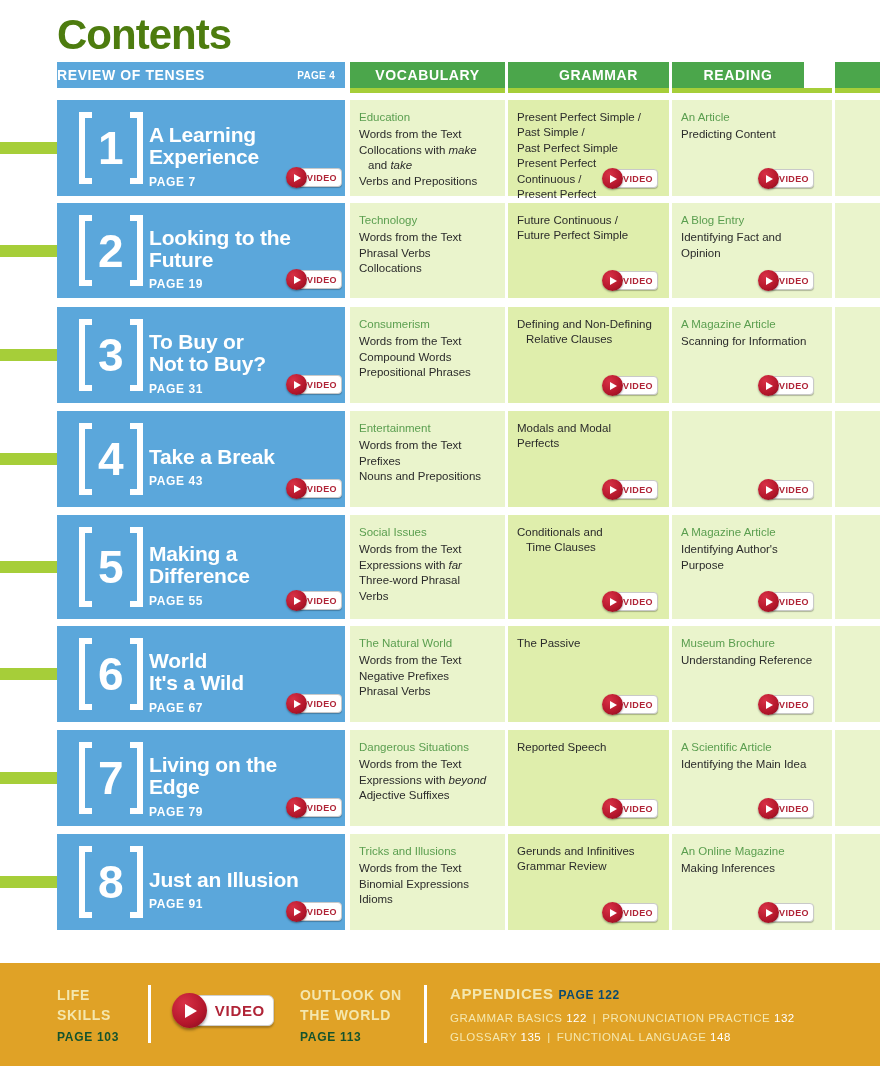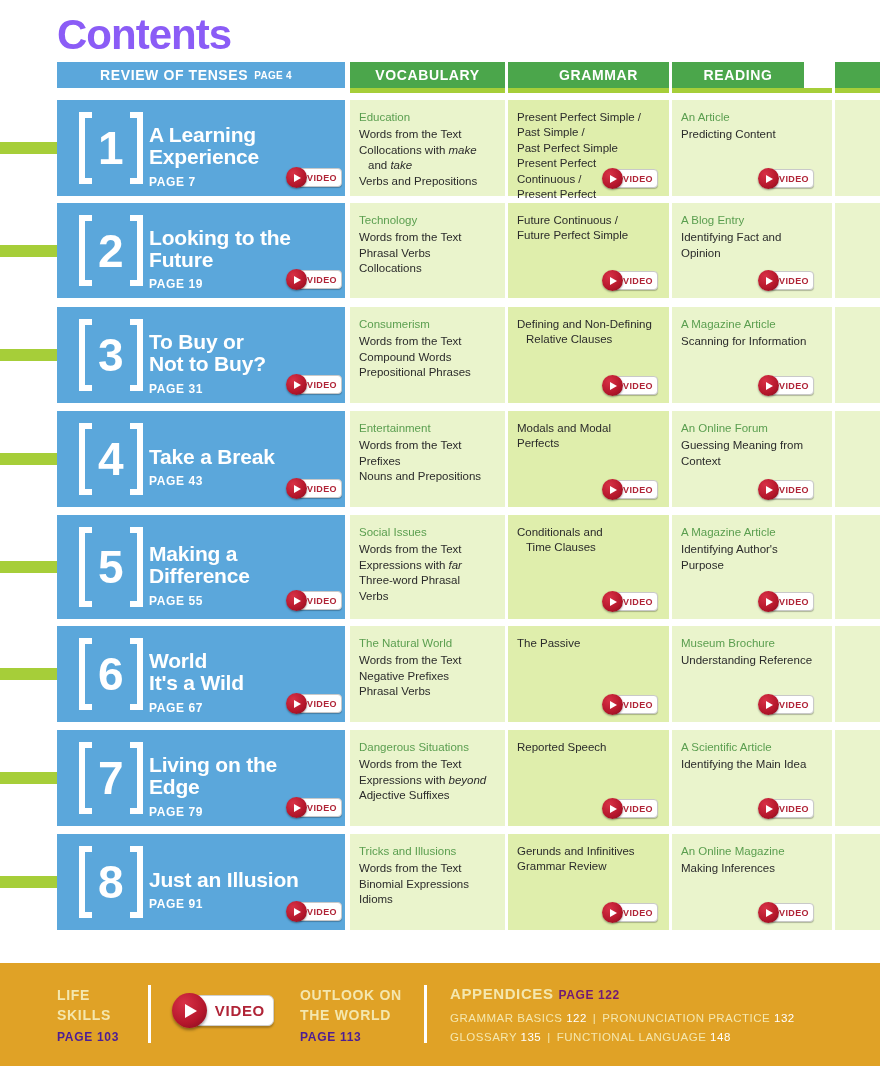--- a/index.html
+++ b/index.html
@@ -9,35 +9,35 @@
     font-family: "Liberation Sans", sans-serif;
     overflow: hidden;
   }
   .page { position: relative; width: 880px; height: 1066px; background:#fff; }
 
   
   .title {
     position: absolute; left: 57px; top: 11px;
     font-size: 42px; font-weight: bold;
     letter-spacing: -1px;
-    color: #8b5cf6;
+    color: #4d7c0f;
     font-family: "Liberation Sans", sans-serif;
   }
 
   
   .header-row { position: absolute; left: 0; top: 62px; width: 880px; height: 26px; }
   .hdr {
     position: absolute; top: 0; height: 26px;
     display: flex; align-items: center; justify-content: center;
     color: #ffffff; font-weight: bold; font-size: 14px;
     letter-spacing: 0.6px;
   }
   .hdr-review {
     left: 57px; width: 288px; background: #5ba7db;
-    justify-content: center; padding-right: 10px;
+    justify-content: space-between; padding-right: 10px;
   }
   .hdr-review .pg { font-size: 10px; font-weight: bold; margin-left: 6px; letter-spacing: 0.3px; }
   .hdr-green { background: #4ba64b; }
   .hdr-vocab { left: 350px; width: 155px; }
   .hdr-gram  { left: 508px; width: 161px; padding-left: 20px; }
   .hdr-read  { left: 672px; width: 132px; }
   .hdr-extra { left: 835px; width: 45px; }
 
   
   .hdr-underline {
@@ -151,21 +151,21 @@
     position: absolute; left: 0; top: 936px; width: 880px; height: 130px;
     background: #e0a226;
     margin-top: 27px;
   }
   .ft-block { position: absolute; color: #f6eabf; }
   .ft-life { left: 57px; top: 22px; }
   .ft-line {
     font-size: 14px; font-weight: bold; color: #f4e7ae;
     letter-spacing: 0.7px; line-height: 1.45;
   }
-  .ft-page { font-size: 12px; font-weight: bold; color: #4c1d95; letter-spacing: 0.7px; }
+  .ft-page { font-size: 12px; font-weight: bold; color: #14532d; letter-spacing: 0.7px; }
   .ft-divider {
     position: absolute; width: 3px; height: 58px; background: #ffffff; top: 22px;
   }
   .ft-div1 { left: 148px; }
   .ft-div2 { left: 424px; }
   .ft-video { position: absolute; left: 172px; top: 32px; }
   .fvb-plate {
     position: absolute; left: 22px; top: 0;
     width: 80px; height: 31px;
     background: #ffffff; border: 1px solid #cfcfcf; border-radius: 6px;
@@ -183,21 +183,21 @@
   }
   .fvb-tri {
     width: 0; height: 0; margin-left: 3px;
     border-left: 12px solid #ffffff;
     border-top: 7.5px solid transparent;
     border-bottom: 7.5px solid transparent;
   }
   .ft-outlook { left: 300px; top: 22px; }
   .ft-app { left: 450px; top: 22px; }
   .ft-app-title { font-size: 15px; font-weight: bold; color: #f4e7ae; letter-spacing: 0.6px; }
-  .ft-app-title .pg { font-size: 12px; color: #701a75; margin-left: 5px; }
+  .ft-app-title .pg { font-size: 12px; color: #0c4a6e; margin-left: 5px; }
   .ft-app-sub {
     font-size: 11.5px; font-weight: normal; color: #f4e7ae;
     letter-spacing: 0.5px; line-height: 1.65; margin-top: 7px;
   }
   .ft-app-sub .num { color: #ffffff; }
   .ft-app-sub .sep { color: #f4e7ae; margin: 0 6px; }
 </style>
 </head>
 <body>
 
@@ -442,25 +442,20 @@
           <div class="video-badge" style="left:94px;top:69px">
             <div class="vb-plate">
               <span class="vb-label">VIDEO</span>
             </div>
             <div class="vb-circle">
               <div class="vb-tri"></div>
             </div>
           </div>
         </div>
         <div class="read-cell">
-          <div class="col-inner">
-            <div class="col-topic">An Online Forum</div>
-            <div class="col-line">Guessing Meaning from</div>
-            <div class="col-line">Context</div>
-          </div>
           <div class="video-badge" style="left:86px;top:69px">
             <div class="vb-plate">
               <span class="vb-label">VIDEO</span>
             </div>
             <div class="vb-circle">
               <div class="vb-tri"></div>
             </div>
           </div>
         </div>
         <div class="extra-cell"></div>

